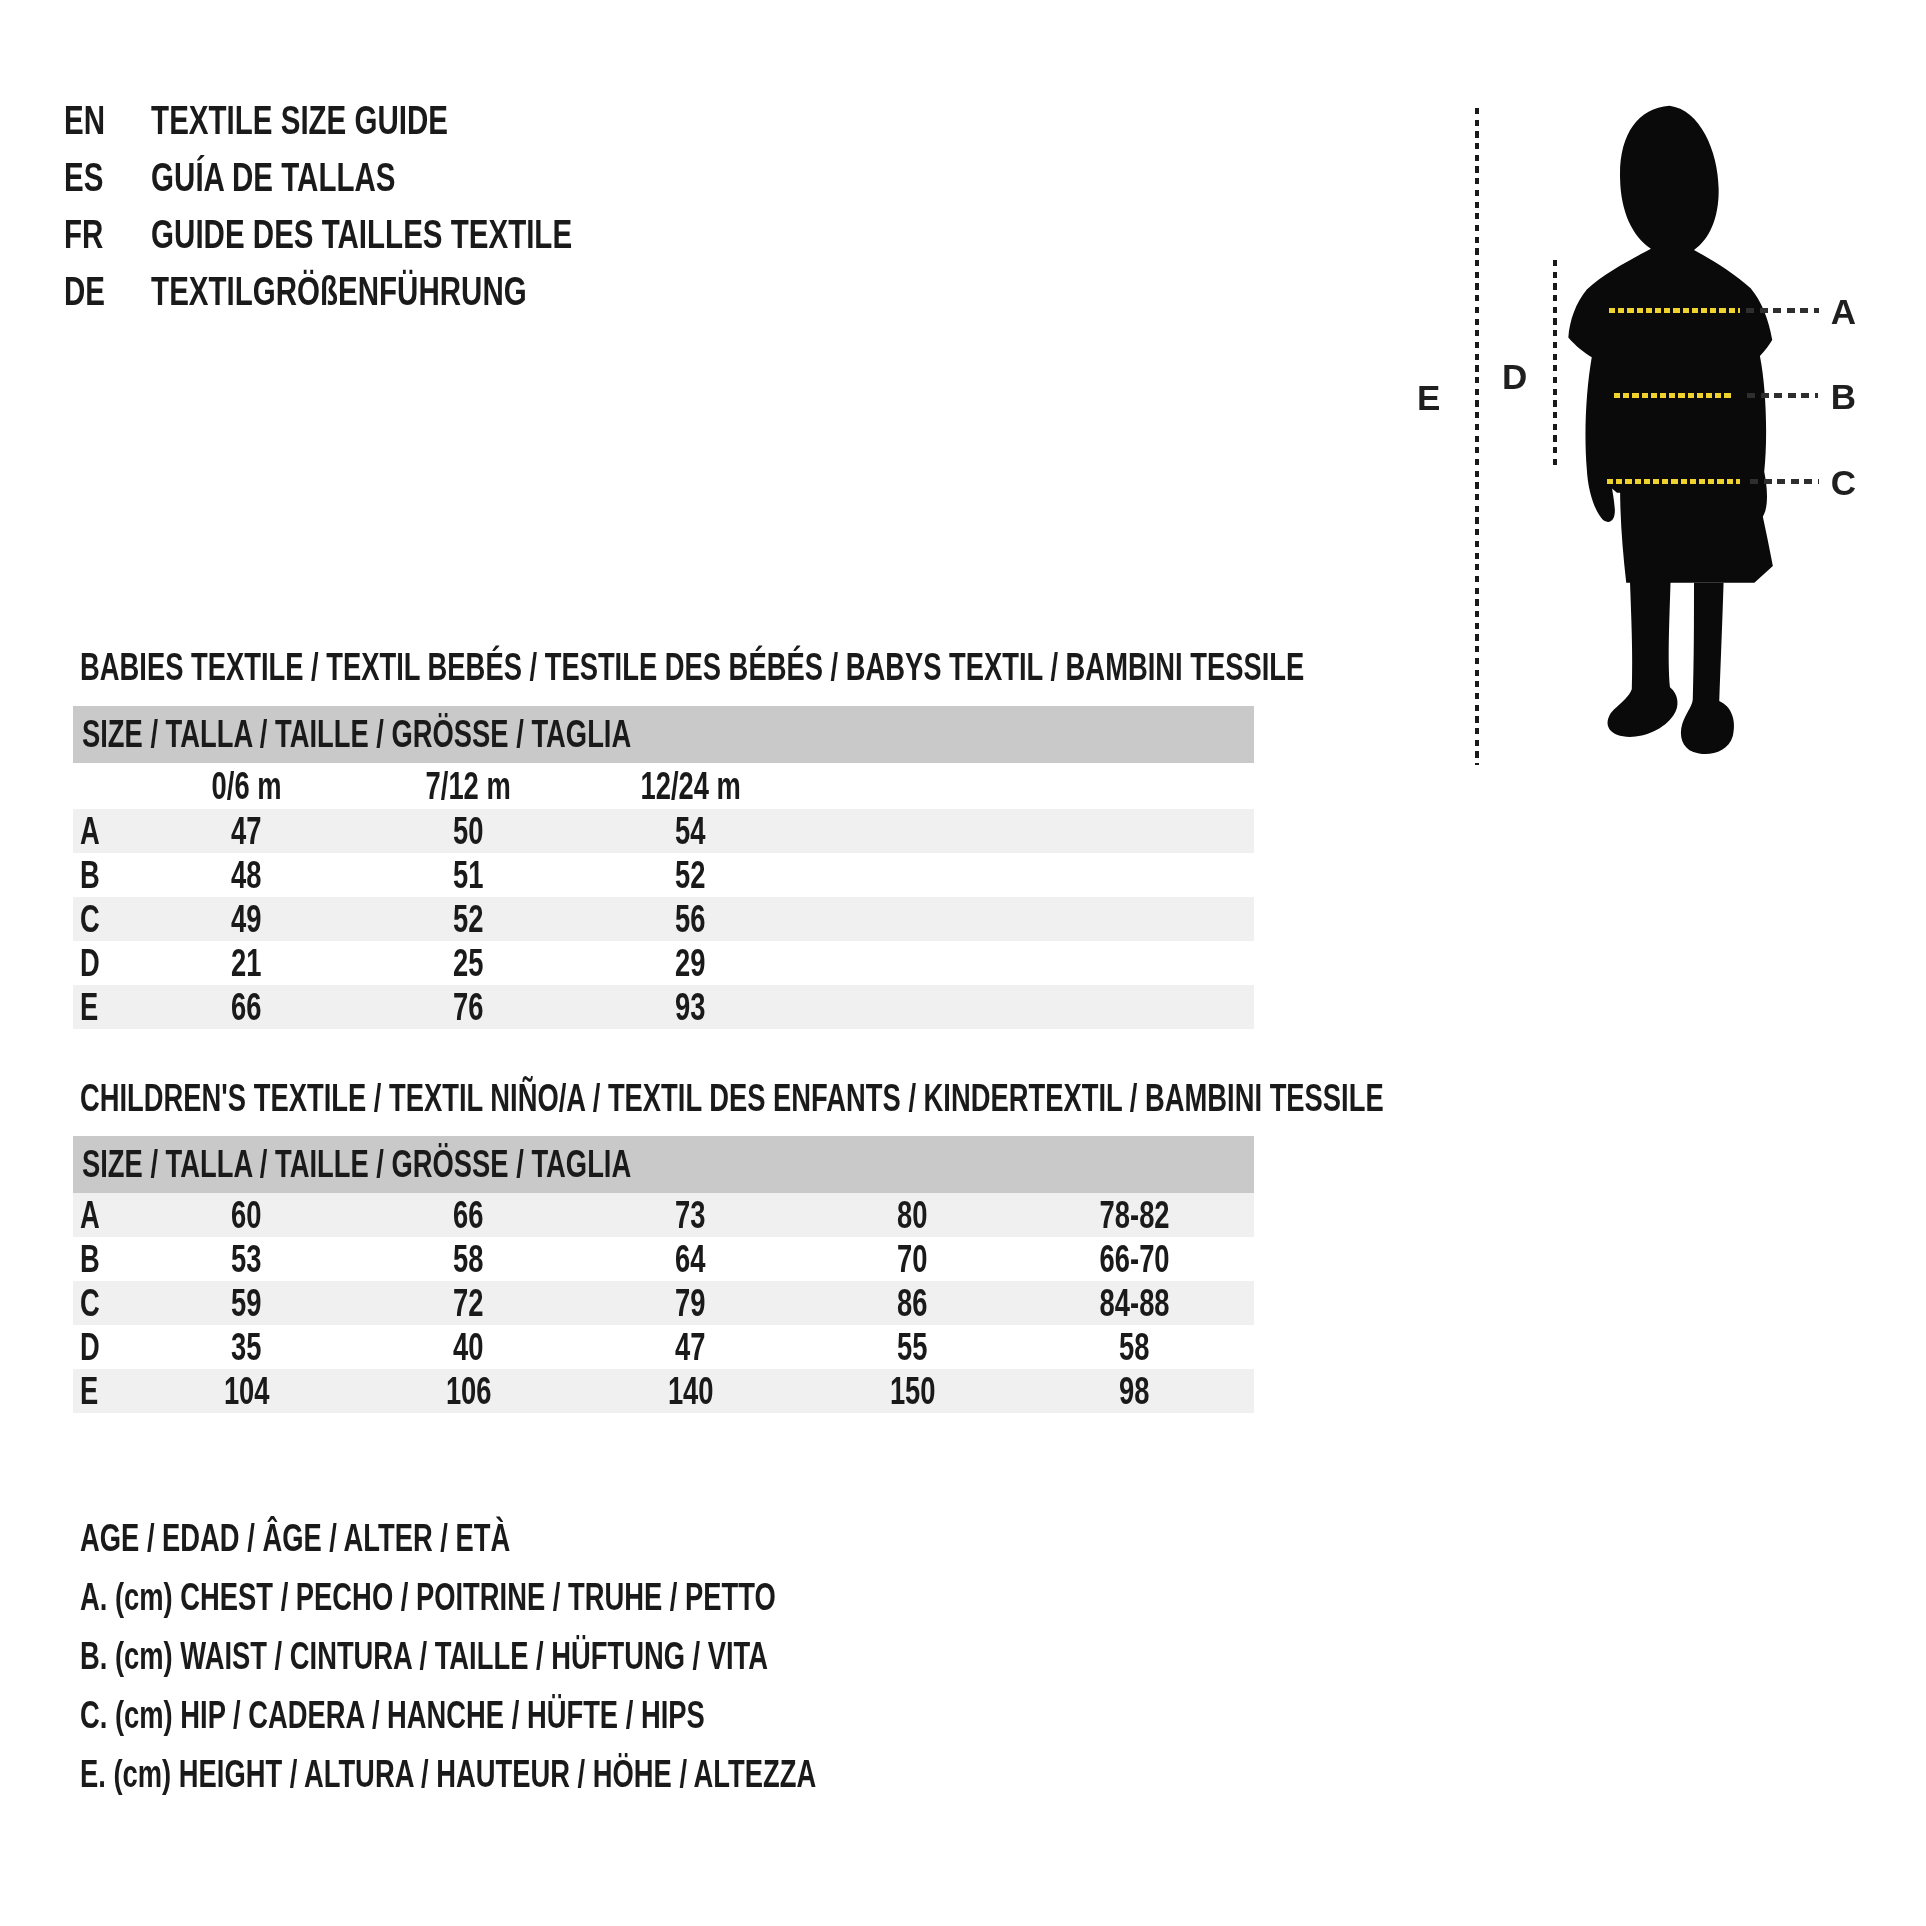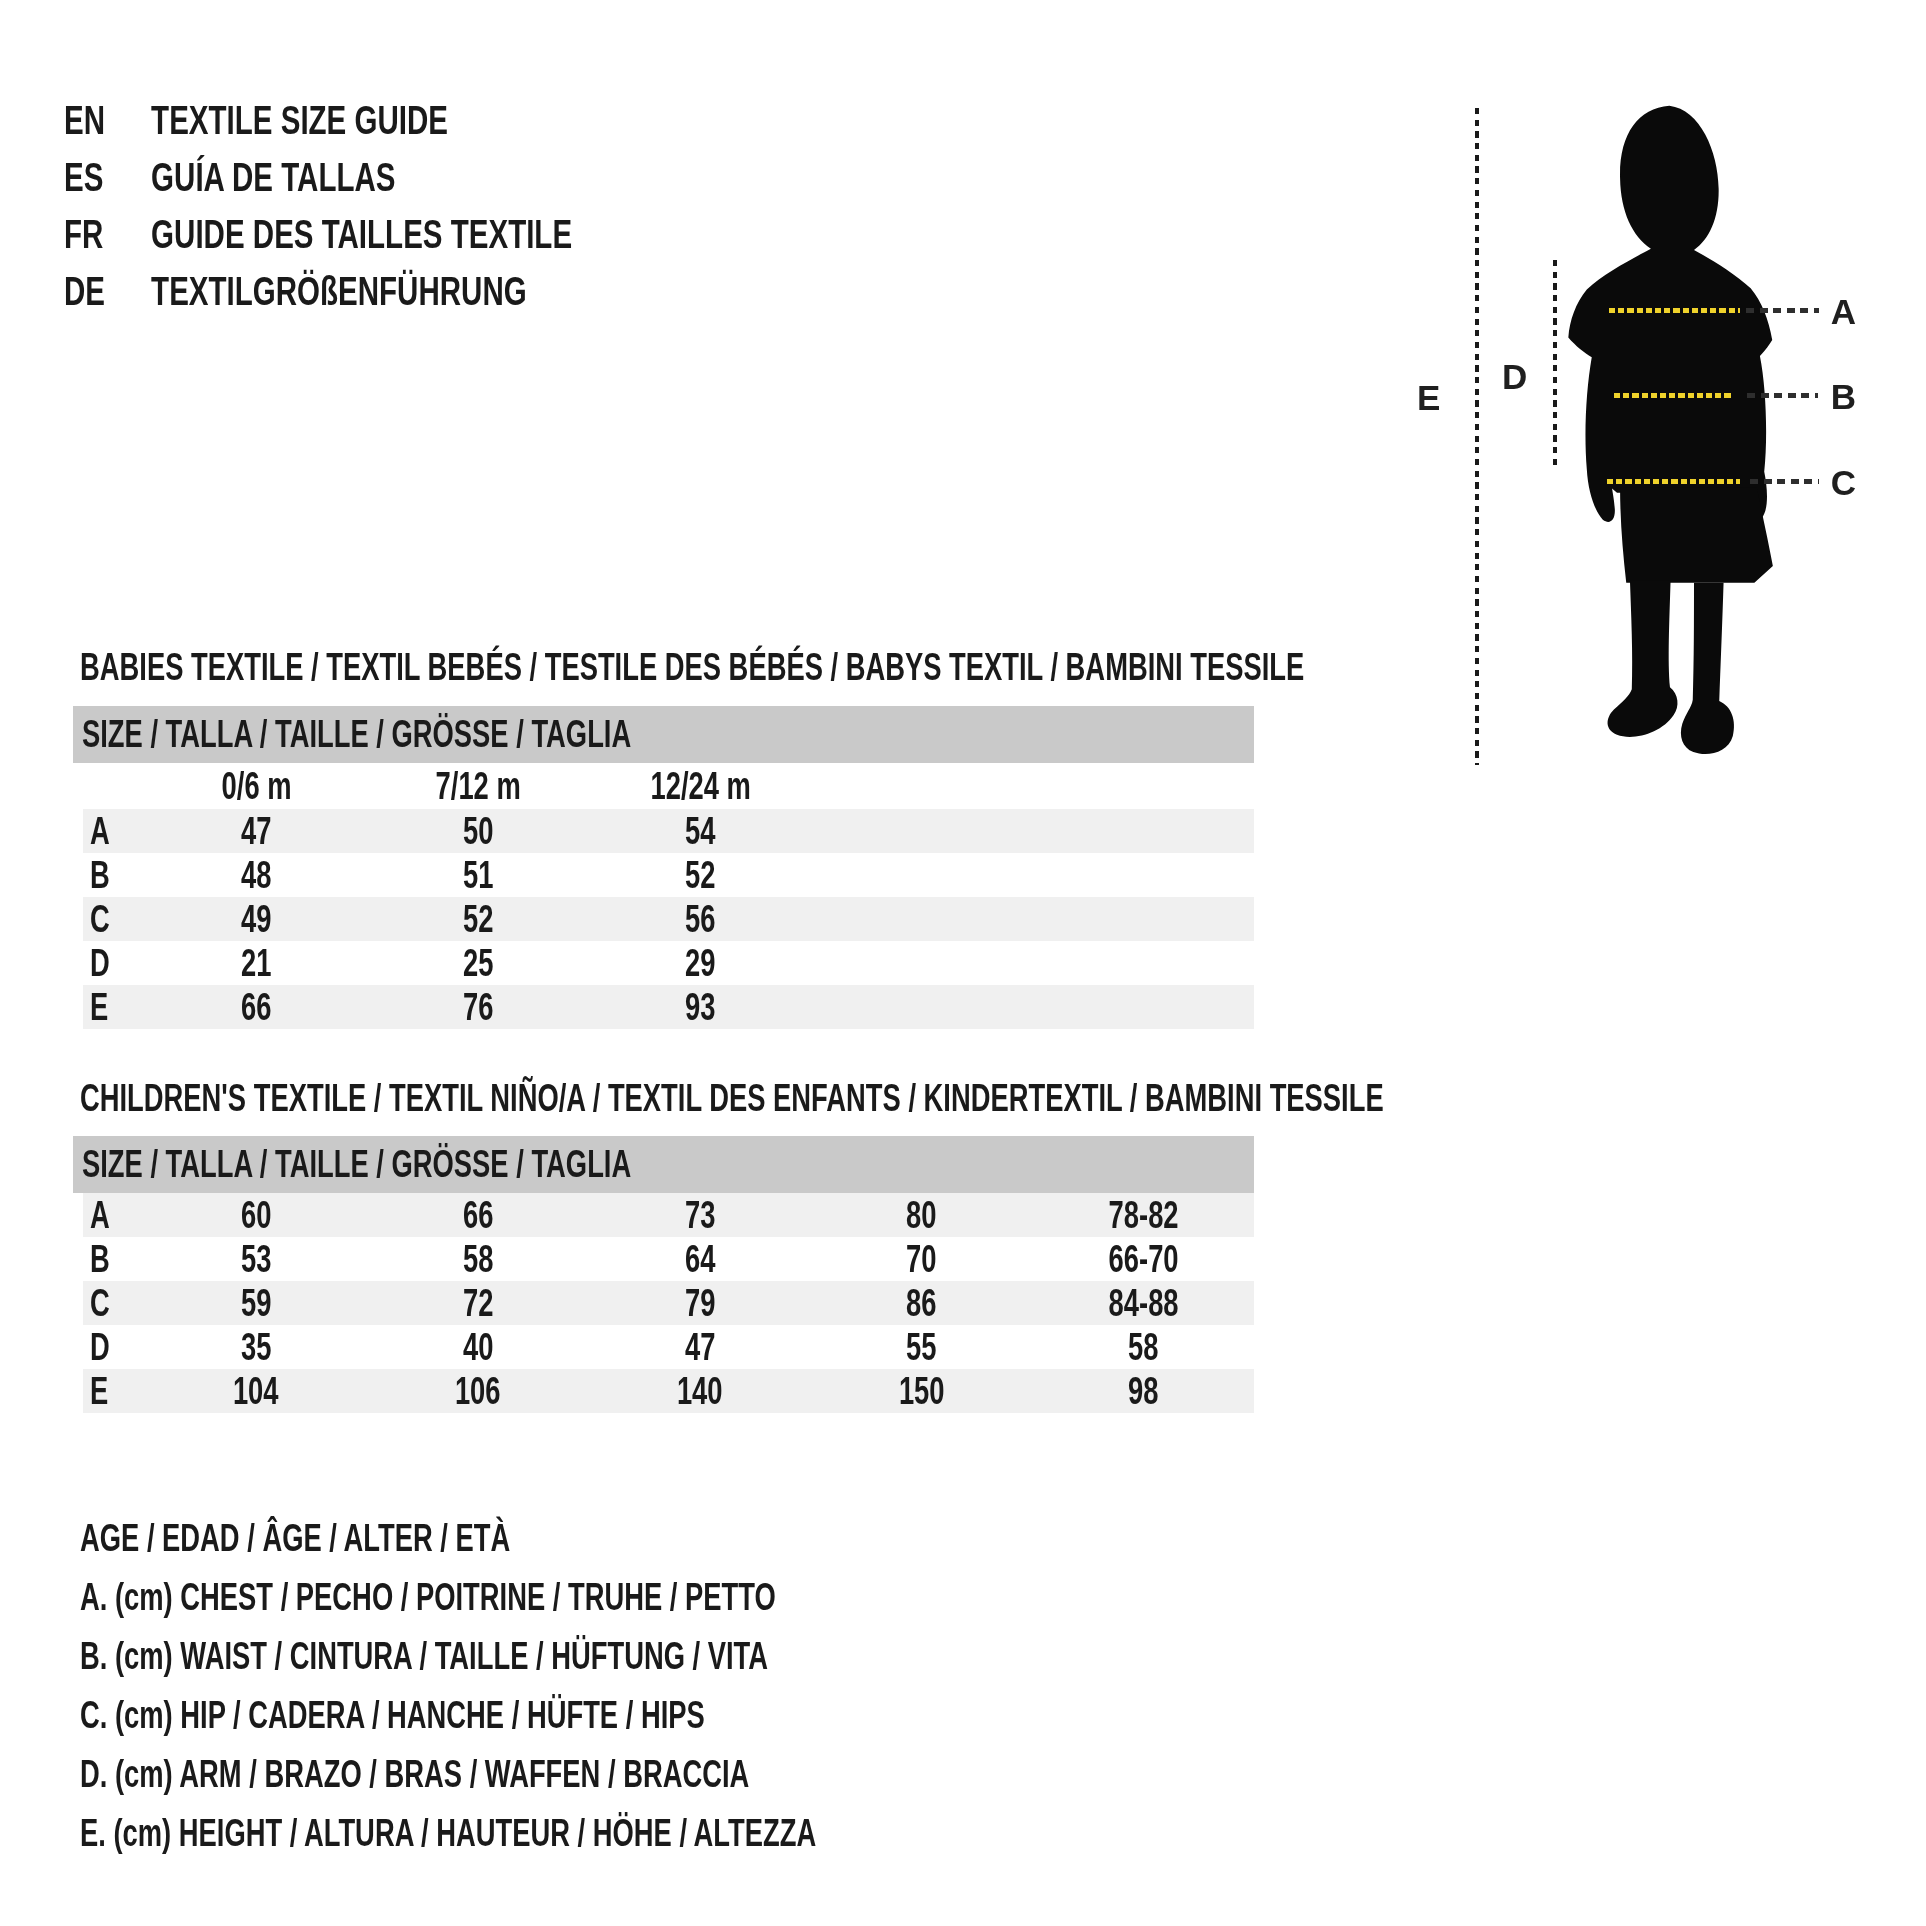--- a/index.html
+++ b/index.html
@@ -45,21 +45,21 @@
   .sec-title { position:absolute; left:80px; height:43px; display:flex; align-items:center;
     font-size:38px; font-weight:700; }
   .t1 { top:646px; }
   .t2 { top:1077px; }
 
   
   .table { position:absolute; left:73px; width:1181px; font-size:38px; font-weight:700; }
   .babies   { top:706px; }
   .children { top:1136px; }
   .thead { height:57px; background:#c9c9c9; display:flex; align-items:center; padding-left:8.6px; box-sizing:border-box; }
-  .row  { display:flex; align-items:center; height:44px;margin-left:10px; }
+  .row  { display:flex; align-items:center; height:44px; }
   .row.cols { height:46px; }
   .row.shade { background:#f0f0f0; }
   .cell { display:flex; align-items:center; }
   .cell.label { width:55px; padding-left:7.4px; box-sizing:content-box; }
   .cell.data  { width:222px; justify-content:center; }
 
   
   .legend { position:absolute; left:80px; top:1517px; }
   .legend-line { height:59px; display:flex; font-size:38px; font-weight:700; }
 </style>
@@ -335,21 +335,18 @@
     <div class="legend-line">
         <span class="cx">A. (cm) CHEST / PECHO / POITRINE / TRUHE / PETTO</span>
       </div>
     <div class="legend-line">
         <span class="cx">B. (cm) WAIST / CINTURA / TAILLE / HÜFTUNG / VITA</span>
       </div>
     <div class="legend-line">
         <span class="cx">C. (cm) HIP / CADERA / HANCHE / HÜFTE / HIPS</span>
       </div>
     <div class="legend-line">
-        <span class="cx">D. (cm) ARM / BRAZO / BRAS / WAFFEN / BRACCIA</span>
-      </div>
-    <div class="legend-line">
         <span class="cx">E. (cm) HEIGHT / ALTURA / HAUTEUR / HÖHE / ALTEZZA</span>
       </div>
   </section>
 
 </div>
 
 
 </body></html>

